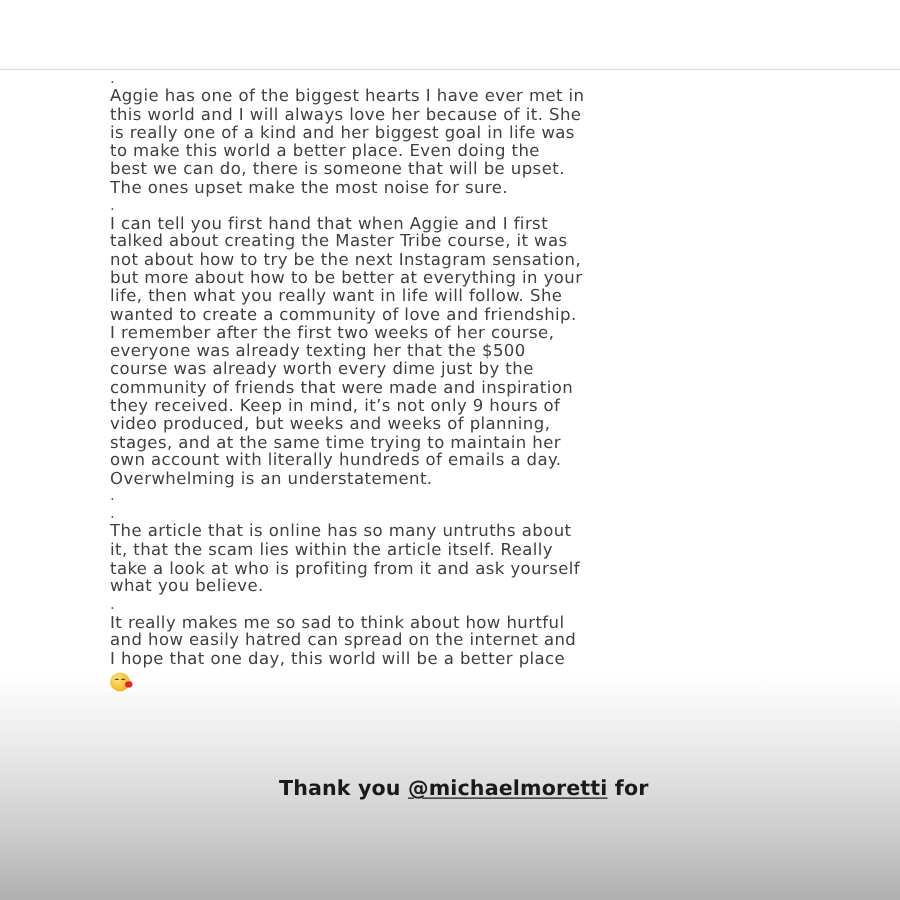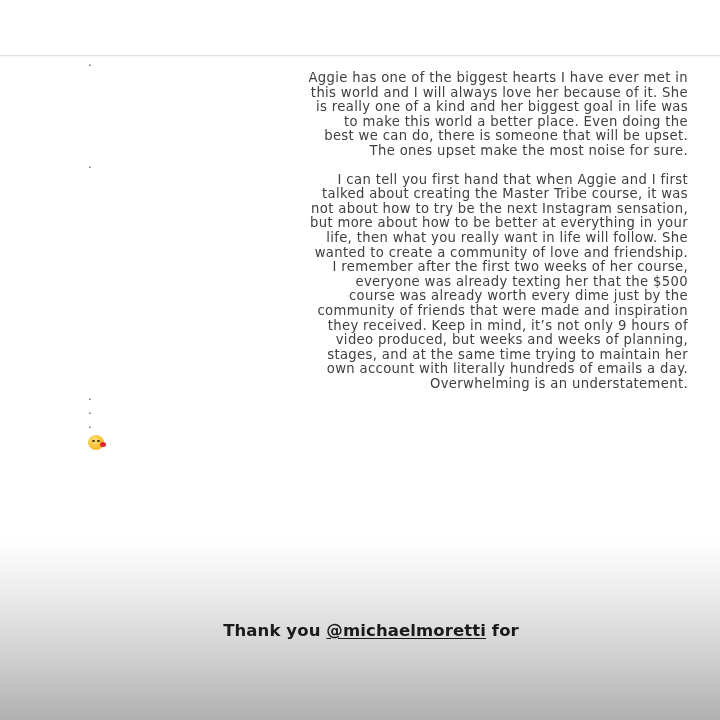--- a/index.html
+++ b/index.html
@@ -14,21 +14,21 @@
       background: #ffffff;
       border-bottom: 1px solid #e2e2e2;
       box-shadow: 0 1px 1px rgba(0,0,0,0.03);
     }
     .post {
       position: absolute; left: 88px; top: 57px; width: 600px;
       font-size: 13.2px; line-height: 14.6px; letter-spacing: 0.35px;
       color: #404040;
     }
     .para-sep { height: 14px; line-height: 10px; font-size: 12px; color: #555; padding-top: 0; }
-    .para { margin: 0; white-space: pre-line; text-align: right; }
+    .para { margin: 0; white-space: pre-line; }
     .emoji {
       display: inline-block; width: 18px; height: 16px; margin-top: 2px; position: relative;
     }
     .emoji .face {
       position: absolute; left: 0; top: 0; width: 16px; height: 15px; border-radius: 50%;
       background: radial-gradient(circle at 40% 35%, #ffe27a, #f5b623 70%, #e09a10);
     }
     .emoji .heart {
       position: absolute; right: 0; top: 7px; width: 6px; height: 5px; border-radius: 50%;
       background: #e0262b;
@@ -73,22 +73,29 @@
 community of friends that were made and inspiration
 they received.  Keep in mind, it’s not only 9 hours of
 video produced, but weeks and weeks of planning,
 stages, and at the same time trying to maintain her
 own account with literally hundreds of emails a day.
 Overwhelming is an understatement.</p>
 
   <div class="para-sep">.</div>
 
   <div class="para-sep">.</div>
+  <p class="para">The article that is online has so many untruths about
+it, that the scam lies within the article itself. Really
+take a look at who is profiting from it and ask yourself
+what you believe.</p>
 
   <div class="para-sep">.</div>
+  <p class="para">It really makes me so sad to think about how hurtful
+and how easily hatred can spread on the internet and
+I hope that one day, this world will be a better place</p>
 
   <span class="emoji">
     <span class="face"></span>
     <span class="eye1"></span>
     <span class="eye2"></span>
     <span class="heart"></span>
   </span>
 </div>
 
 <div class="caption">

